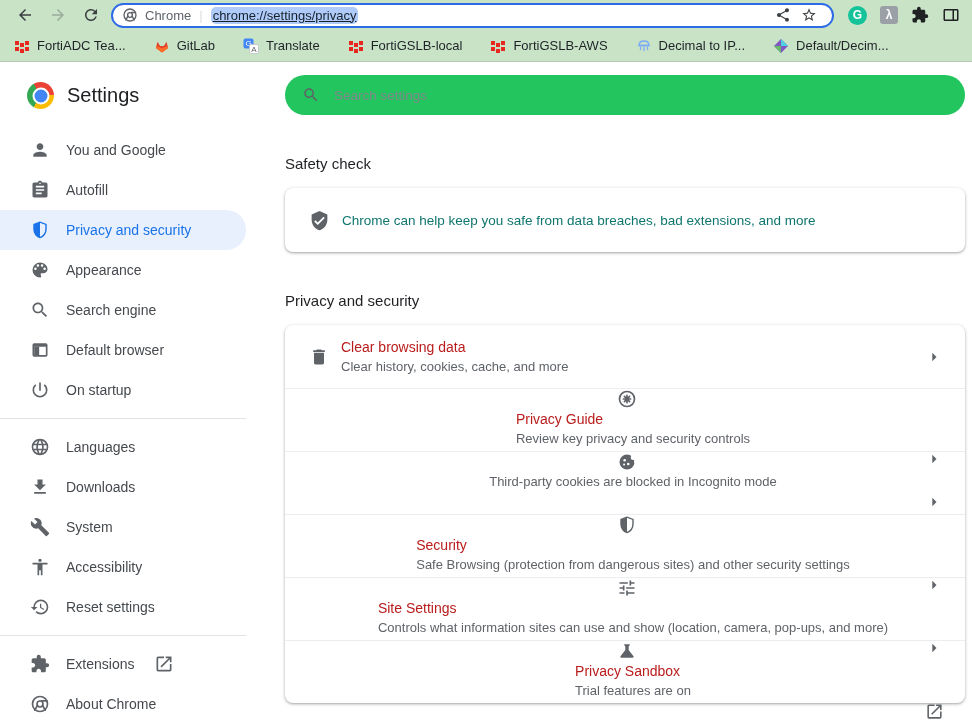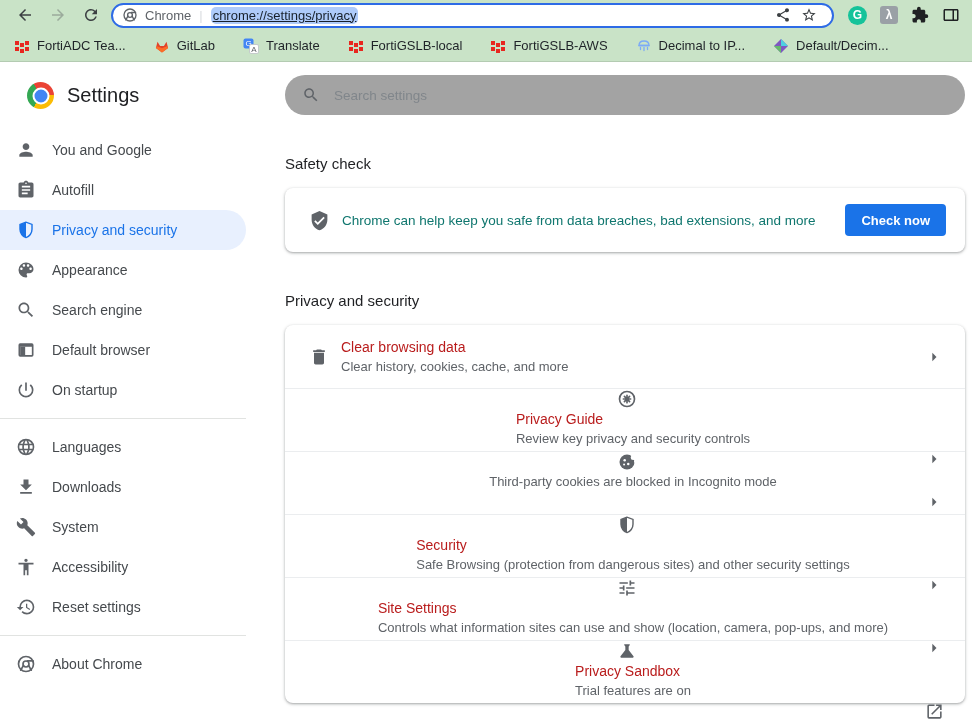--- a/index.html
+++ b/index.html
@@ -27,28 +27,28 @@
   .bm svg { width:16px; height:16px; flex-shrink:0; }
 
   
   .app { display:flex; height:532px; background:#fff; }
 
   .sidebar { width:246px; flex-shrink:0; }
   .brand { display:flex; align-items:center; gap:13px; padding:20px 0 21px 27px; }
   .chrome-logo { width:27px; height:27px; border-radius:50%; background:conic-gradient(#ea4335 0 90deg, #fbbc05 90deg 210deg, #34a853 210deg 330deg, #ea4335 330deg 360deg); position:relative; }
   .chrome-logo::after { content:""; position:absolute; left:50%; top:50%; width:13px; height:13px; transform:translate(-50%,-50%); background:#4285f4; border:2.5px solid #fff; border-radius:50%; }
   .brand-title { font-size:20px; font-weight:500; color:#202124; }
-  .nav-item { height:40px; display:flex; align-items:center; gap:16px; padding-left:16px; font-size:14px; font-weight:500; color:#45494d; border-radius:0 20px 20px 0; cursor:pointer; }
+  .nav-item { height:40px; display:flex; align-items:center; gap:16px; padding-left:30px; font-size:14px; font-weight:500; color:#45494d; border-radius:0 20px 20px 0; cursor:pointer; }
   .nav-item svg { width:20px; height:20px; fill:#5f6368; flex-shrink:0; }
   .nav-item.selected { background:#e8f0fe; color:#1a73e8; }
   .ext-link-sm { width:16px; height:16px; fill:#5f6368; margin-left:4px; }
   .side-div { height:1px; background:#e1e3e1; margin:8px 0; }
 
   .content { flex:1; padding:13px 7px 0 39px; min-width:0; }
-  .search-pill { height:40px; border-radius:20px; background:#a3a3a3; display:flex; align-items:center; padding:0 6px 0 17px; }
+  .search-pill { height:40px; border-radius:20px; background:#22c55e; display:flex; align-items:center; padding:0 6px 0 17px; }
   .search-pill svg { width:18px; height:18px; fill:#5f6368; flex-shrink:0; }
   .search-pill input { flex:1; border:none; outline:none; background:transparent; margin-left:14px; font-size:13.5px; font-family:"Liberation Sans", sans-serif; color:#3c4043; }
   .search-pill input::placeholder { color:#80868b; }
 
   .section-h { margin-top:40px; font-size:15px; color:#1f2023; line-height:18px; }
   .card { margin-top:15px; background:#fff; border-radius:8px;
           box-shadow:0 1px 2px rgba(60,64,67,.30), 0 1px 3px 1px rgba(60,64,67,.15); }
 
   .safety-card { height:64px; display:flex; align-items:center; padding:0 19px 0 24px; }
   .safety-card svg { width:21px; height:21px; fill:#5f6368; flex-shrink:0; }
@@ -280,20 +280,29 @@
       <svg viewBox="0 0 24 24">
           <path d="M13 3a9 9 0 0 0-9 9H1l3.89 3.89.07.14L9 12H6c0-3.87 3.13-7 7-7s7 3.13 7 7-3.13 7-7 7c-1.93 0-3.68-.79-4.94-2.06l-1.42 1.42A8.95 8.95 0 0 0 13 21a9 9 0 0 0 0-18zm-1 5v5l4.28 2.54.72-1.21-3.5-2.08V8H12z"></path>
         </svg>
       <span>Reset settings</span>
     </div>
 
     <div class="side-div"></div>
 
     <div class="nav-item">
       <svg viewBox="0 0 24 24">
+          <path d="M20.5 11H19V7c0-1.1-.9-2-2-2h-4V3.5a2.5 2.5 0 0 0-5 0V5H4c-1.1 0-1.99.9-1.99 2v3.8H3.5c1.49 0 2.7 1.21 2.7 2.7s-1.21 2.7-2.7 2.7H2V20c0 1.1.9 2 2 2h3.8v-1.5c0-1.49 1.21-2.7 2.7-2.7 1.49 0 2.7 1.21 2.7 2.7V22H17c1.1 0 2-.9 2-2v-4h1.5a2.5 2.5 0 0 0 0-5z"></path>
+        </svg>
+      <span>Extensions</span>
+      <svg class="ext-link-sm" viewBox="0 0 24 24">
+          <path d="M19 19H5V5h7V3H5a2 2 0 0 0-2 2v14a2 2 0 0 0 2 2h14c1.1 0 2-.9 2-2v-7h-2v7zM14 3v2h3.59l-9.83 9.83 1.41 1.41L19 6.41V10h2V3h-7z"></path>
+        </svg>
+    </div>
+    <div class="nav-item">
+      <svg viewBox="0 0 24 24">
           <g fill="none" stroke="#5f6368" stroke-width="2" stroke-linecap="round">
             <circle cx="12" cy="12" r="9"></circle>
             <circle cx="12" cy="12" r="3.6"></circle>
             <path d="M13.8 8.3h6.6M8.9 13.8l-3.2 5.6M15.1 13.8l3.2 5.6"></path>
           </g>
         </svg>
       <span>About Chrome</span>
     </div>
   </div>
 
@@ -305,21 +314,20 @@
       <input type="text" placeholder="Search settings" style="">
     </div>
 
     <div class="section-h">Safety check</div>
 
     <div class="card safety-card">
       <svg viewBox="0 0 24 24">
           <path fill-rule="evenodd" d="M12 1 3 5v6c0 5.55 3.84 10.74 9 12 5.16-1.26 9-6.45 9-12V5l-9-4zm-2 16-4-4 1.41-1.41L10 14.17l6.59-6.59L18 9l-8 8z"></path>
         </svg>
       <span class="safety-msg">Chrome can help keep you safe from data breaches, bad extensions, and more</span>
-      <button class="btn-primary">Check now</button>
     </div>
 
     <div class="section-h">Privacy and security</div>
 
     <div class="card">
 
       <div class="row">
         <span class="lead"><svg viewBox="0 0 24 24">
               <path d="M6 19c0 1.1.9 2 2 2h8c1.1 0 2-.9 2-2V7H6v12zM19 4h-3.5l-1-1h-5l-1 1H5v2h14V4z"></path>
             </svg></span>

